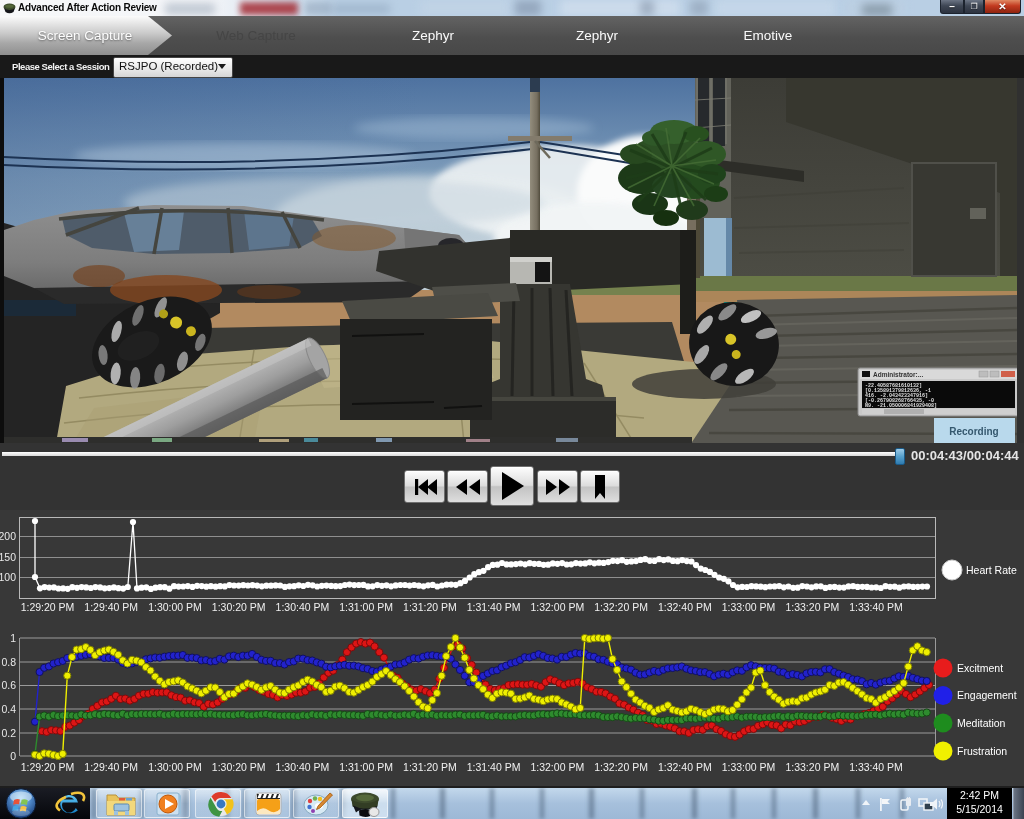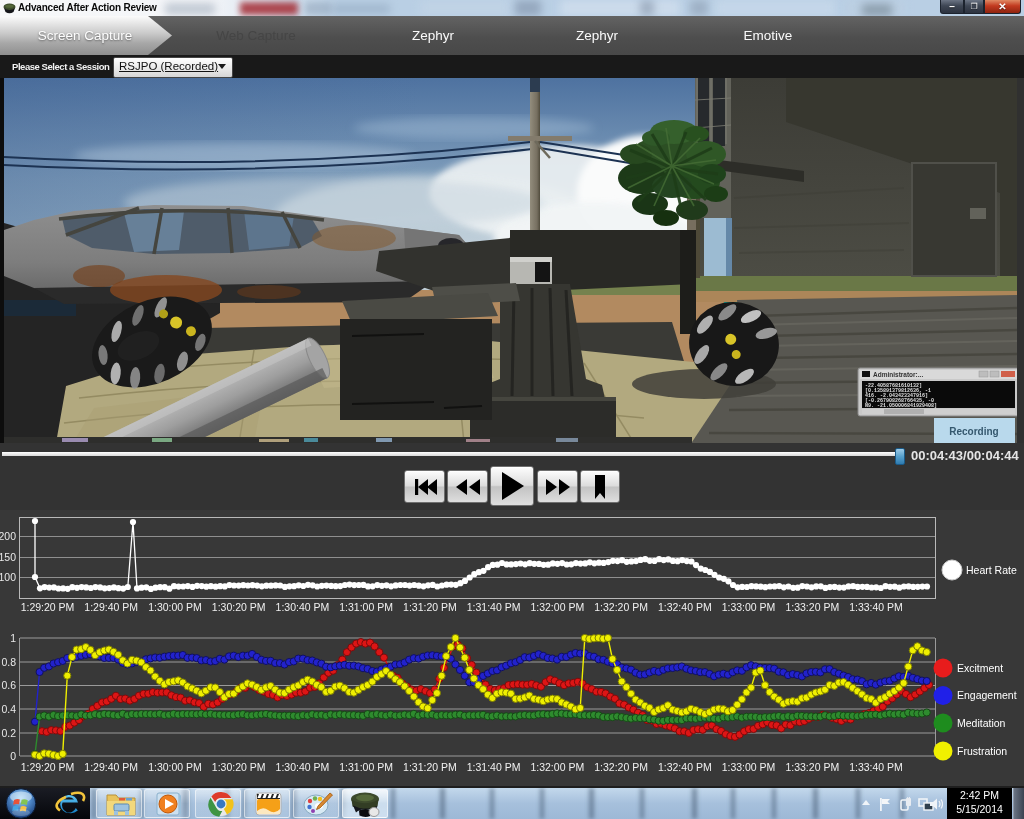--- a/index.html
+++ b/index.html
@@ -13,21 +13,21 @@
 .winbtn{position:absolute;top:0;height:14px;border:1px solid #1c232e;border-top:none;box-sizing:border-box;z-index:7;}
 .winglyph{position:absolute;color:#fff;font-size:10px;width:100%;text-align:center;top:0;line-height:13px;text-shadow:0 1px 1px rgba(0,0,0,.6);}
 
 #tabbar{left:0;top:16px;width:1024px;height:39px;background:linear-gradient(#636363,#4e4e4e 55%,#484848);}
 #seltab{left:0;top:0;width:172px;height:39px;background:linear-gradient(#fbfbfb,#c9c9c9 45%,#a7a7a7 70%,#8f8f8f);clip-path:polygon(0 0,148px 0,172px 50%,148px 100%,0 100%);}
 .tabtext{position:absolute;top:0;height:39px;line-height:39px;width:170px;text-align:center;font-size:13.5px;}
 
 #sessrow{left:0;top:55px;width:1024px;height:23px;background:#191919;}
 #sesslabel{left:12px;top:6px;font-size:9.5px;font-weight:bold;color:#f2f2f2;letter-spacing:-0.45px;}
 #combo{left:113px;top:2px;width:118px;height:19px;background:linear-gradient(#ffffff,#e8e8e8 60%,#d5d5d5);border:1px solid #454545;border-radius:2px;}
-#combotext{left:5px;top:2px;font-size:11.5px;color:#111;text-decoration:underline;}
+#combotext{left:5px;top:2px;font-size:11.5px;color:#111;}
 #comboarrow{right:6px;top:6px;width:0;height:0;border-left:4.5px solid transparent;border-right:4.5px solid transparent;border-top:5.5px solid #1a1a1a;position:absolute;}
 
 #video{left:4px;top:78px;width:1013px;height:365px;background:#14b8a6;font-weight:bold;}
 #vleft{left:0;top:78px;width:4px;height:365px;background:#0d0d0d;}
 #vright{left:1017px;top:78px;width:7px;height:365px;background:#303030;}
 
 #seekrow{left:0;top:443px;width:1024px;height:25px;background:#333333;}
 #track{left:2px;top:452px;width:895px;height:4px;background:linear-gradient(#ffffff,#d8d8d8);}
 #handle{left:895px;top:448px;width:10px;height:17px;border-radius:2px;background:linear-gradient(#9dcbe8,#57a0cc 50%,#2e7bb0);border:1px solid #1a5a88;box-sizing:border-box;}
 #timetext{left:911px;top:448px;font-size:13px;font-weight:bold;color:#e5e5e5;letter-spacing:0px;}

